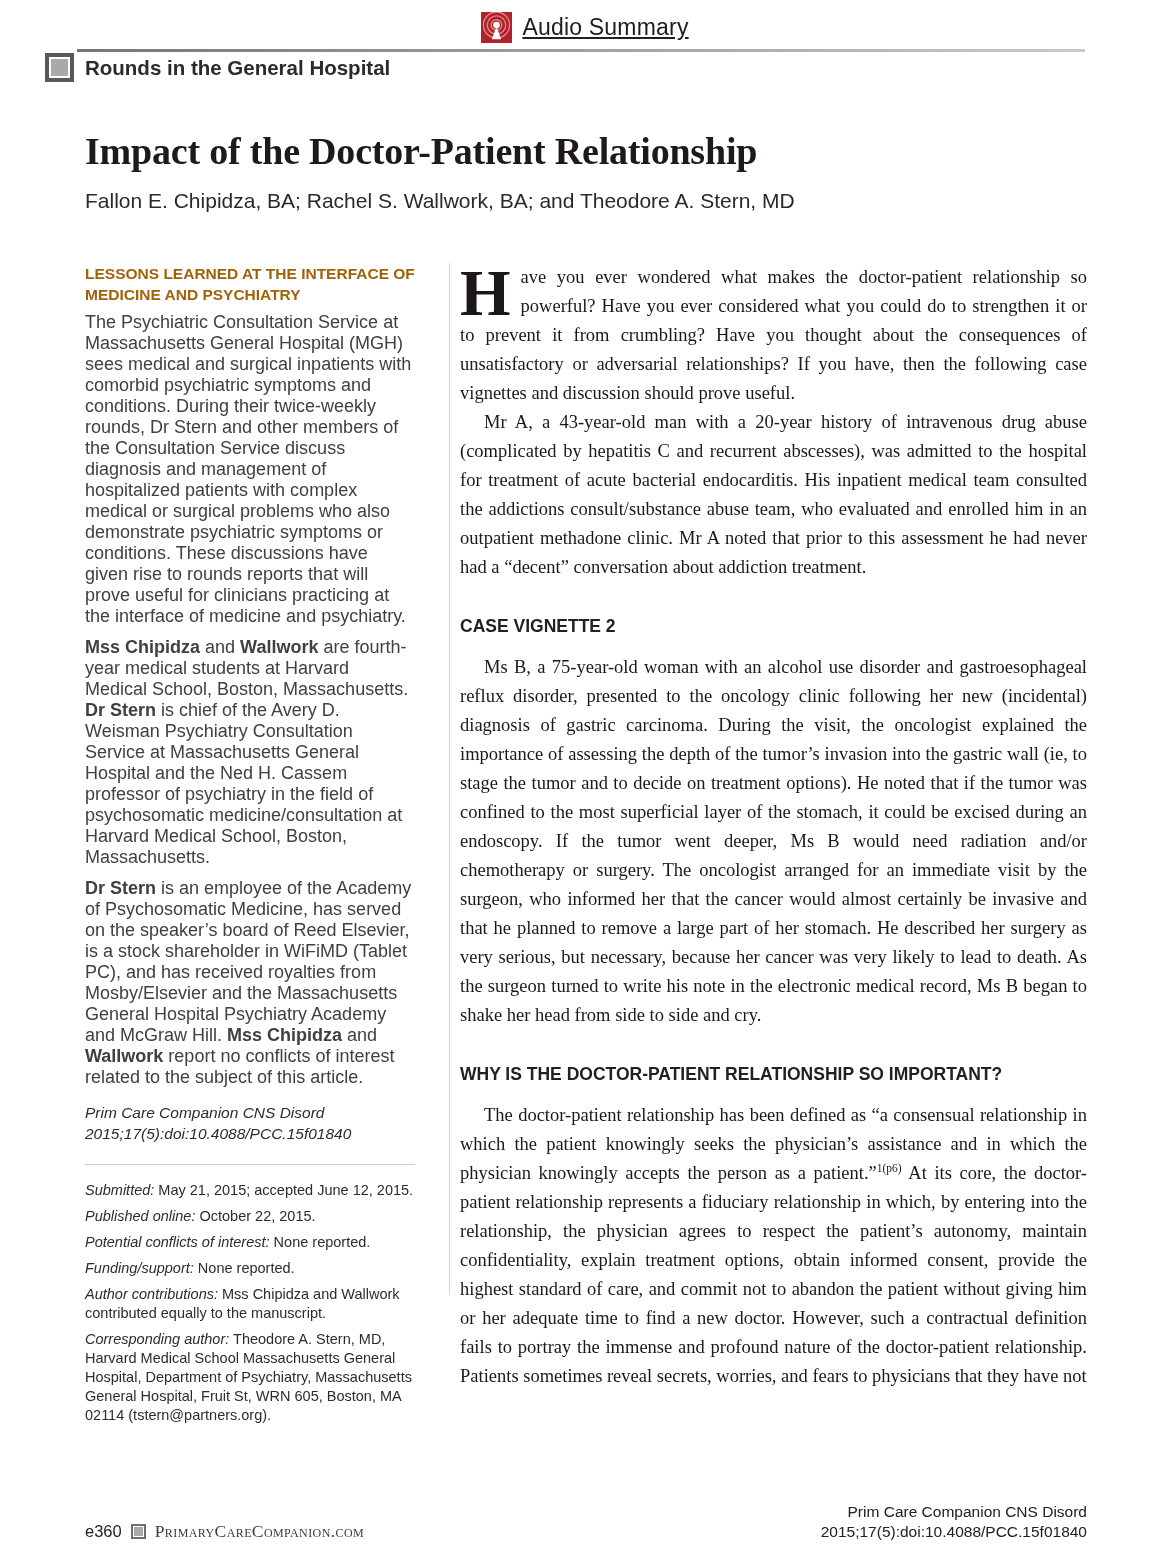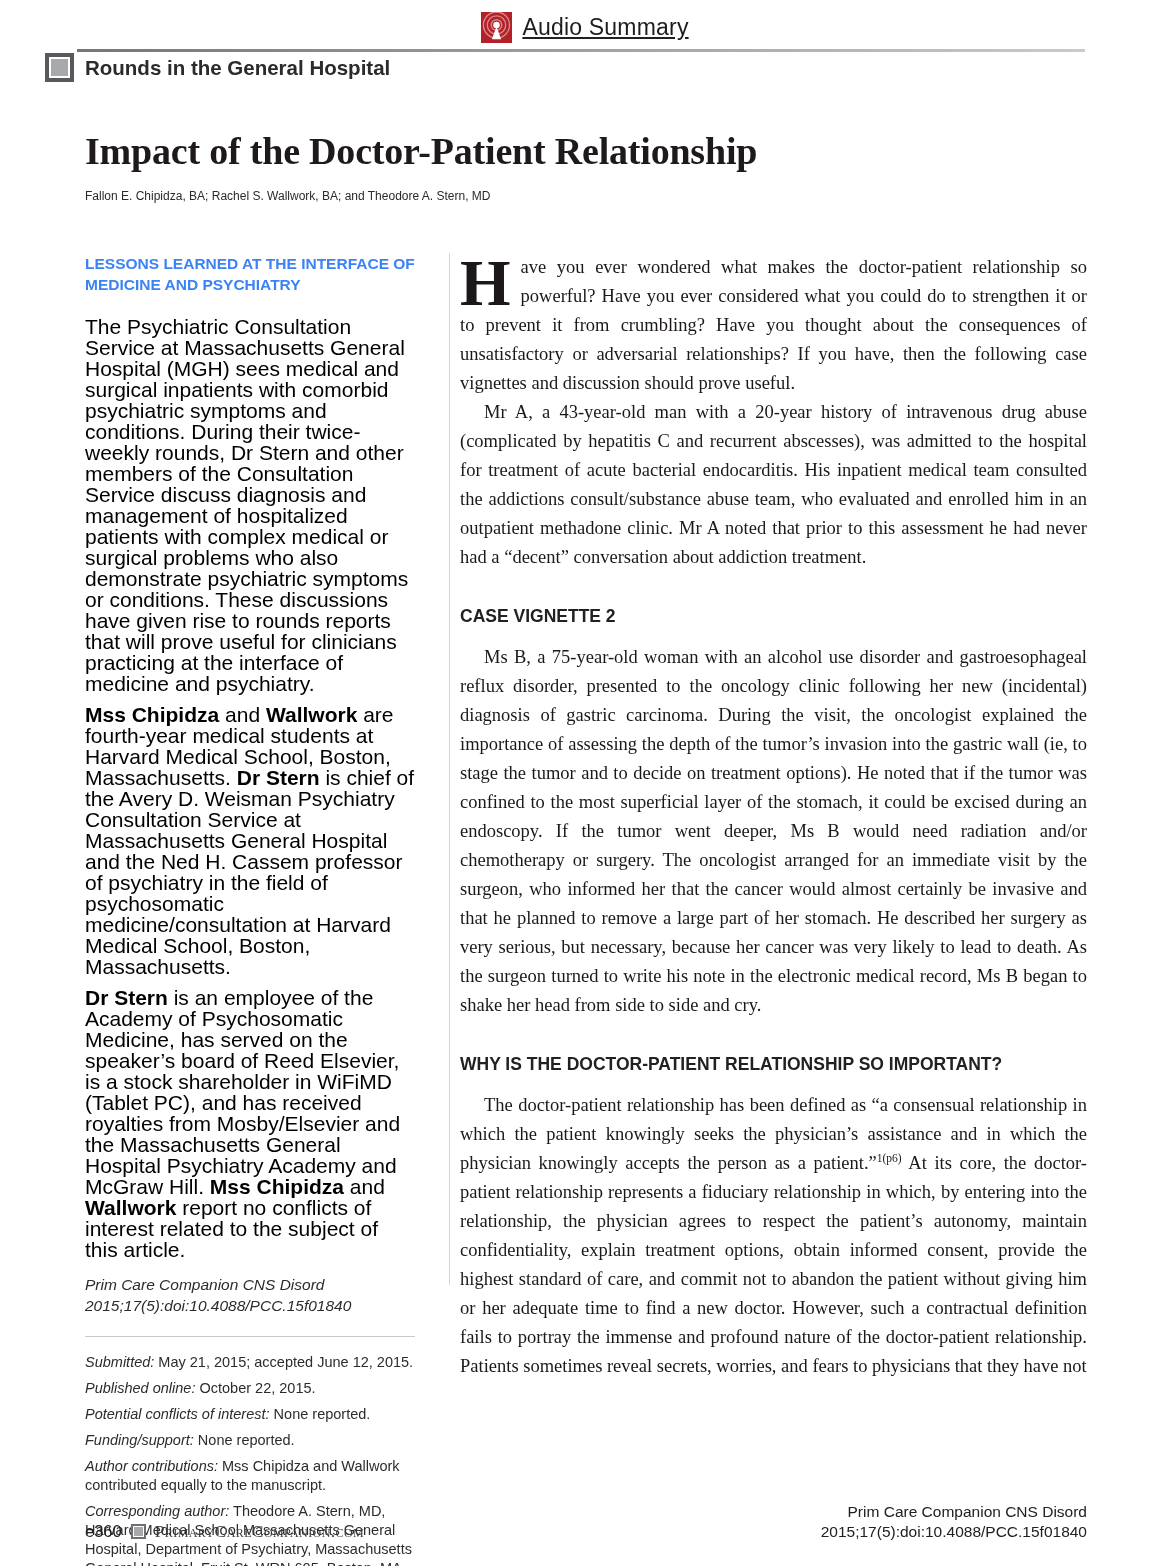--- a/index.html
+++ b/index.html
@@ -16,31 +16,31 @@
   .kicker-block{position:relative;height:58px;margin-top:2px;}
   .kicker-rule{position:absolute;left:77px;right:85px;top:0;height:3px;
                background:linear-gradient(to right,#75767a,#c9cacc);}
   .kicker-square{position:absolute;left:45px;top:4px;width:21px;height:21px;
                  background:#a7a9ac;border:4px solid #58595b;box-shadow:inset 0 0 0 2px #fff;}
   .kicker-title{position:absolute;left:85px;top:7px;font-size:20.5px;font-weight:700;color:#2b2b2d;}
 
   
   .article-title{margin:22px 0 0 85px;font-family:"Liberation Serif",serif;
                  font-weight:700;font-size:38px;color:#1e1a1b;letter-spacing:-0.2px;}
-  .article-authors{margin:16px 0 0 85px;font-size:12px;color:#2a2a2c;}
+  .article-authors{margin:16px 0 0 85px;font-size:21px;color:#2a2a2c;}
 
   
   .columns{display:flex;margin:50px 83px 0 85px;position:relative;align-items:flex-start;}
   .sidebar{width:330px;flex-shrink:0;}
   .col-divider{width:1px;height:1032px;background:#d4d5d7;margin-left:34px;flex-shrink:0;}
   .maincol{flex:1;padding-left:10px;box-sizing:border-box;}
 
   
-  .sb-heading{font-size:15.5px;font-weight:700;line-height:21px;margin:0 0 21px 0;color:#3b82f6;}
-  .sb-p{font-size:21px;line-height:21px;margin:0 0 10px 0;color:#000000;}
+  .sb-heading{font-size:15.5px;font-weight:700;line-height:21px;margin:0 0 7px 0;color:#a16207;}
+  .sb-p{font-size:18px;line-height:21px;margin:0 0 10px 0;color:#404040;}
   .sb-cite{font-style:italic;font-size:15.5px;line-height:21px;margin-top:14px;color:#2c2c2e;}
   .sb-rule{border:none;border-top:1px solid #c9cacc;margin:20px 0 16px 0;}
   .sb-meta{font-size:14.5px;line-height:19px;margin:0 0 7px 0;color:#2c2c2e;}
   .sb-meta .lbl{font-style:italic;}
 
   
   .main-p{font-family:"Liberation Serif",serif;font-size:18.5px;line-height:29px;
           text-align:justify;margin:0;color:#1c1819;}
   .main-p.indent{text-indent:24px;}
   .dropcap{float:left;font-family:"Liberation Serif",serif;font-weight:700;font-size:65px;

